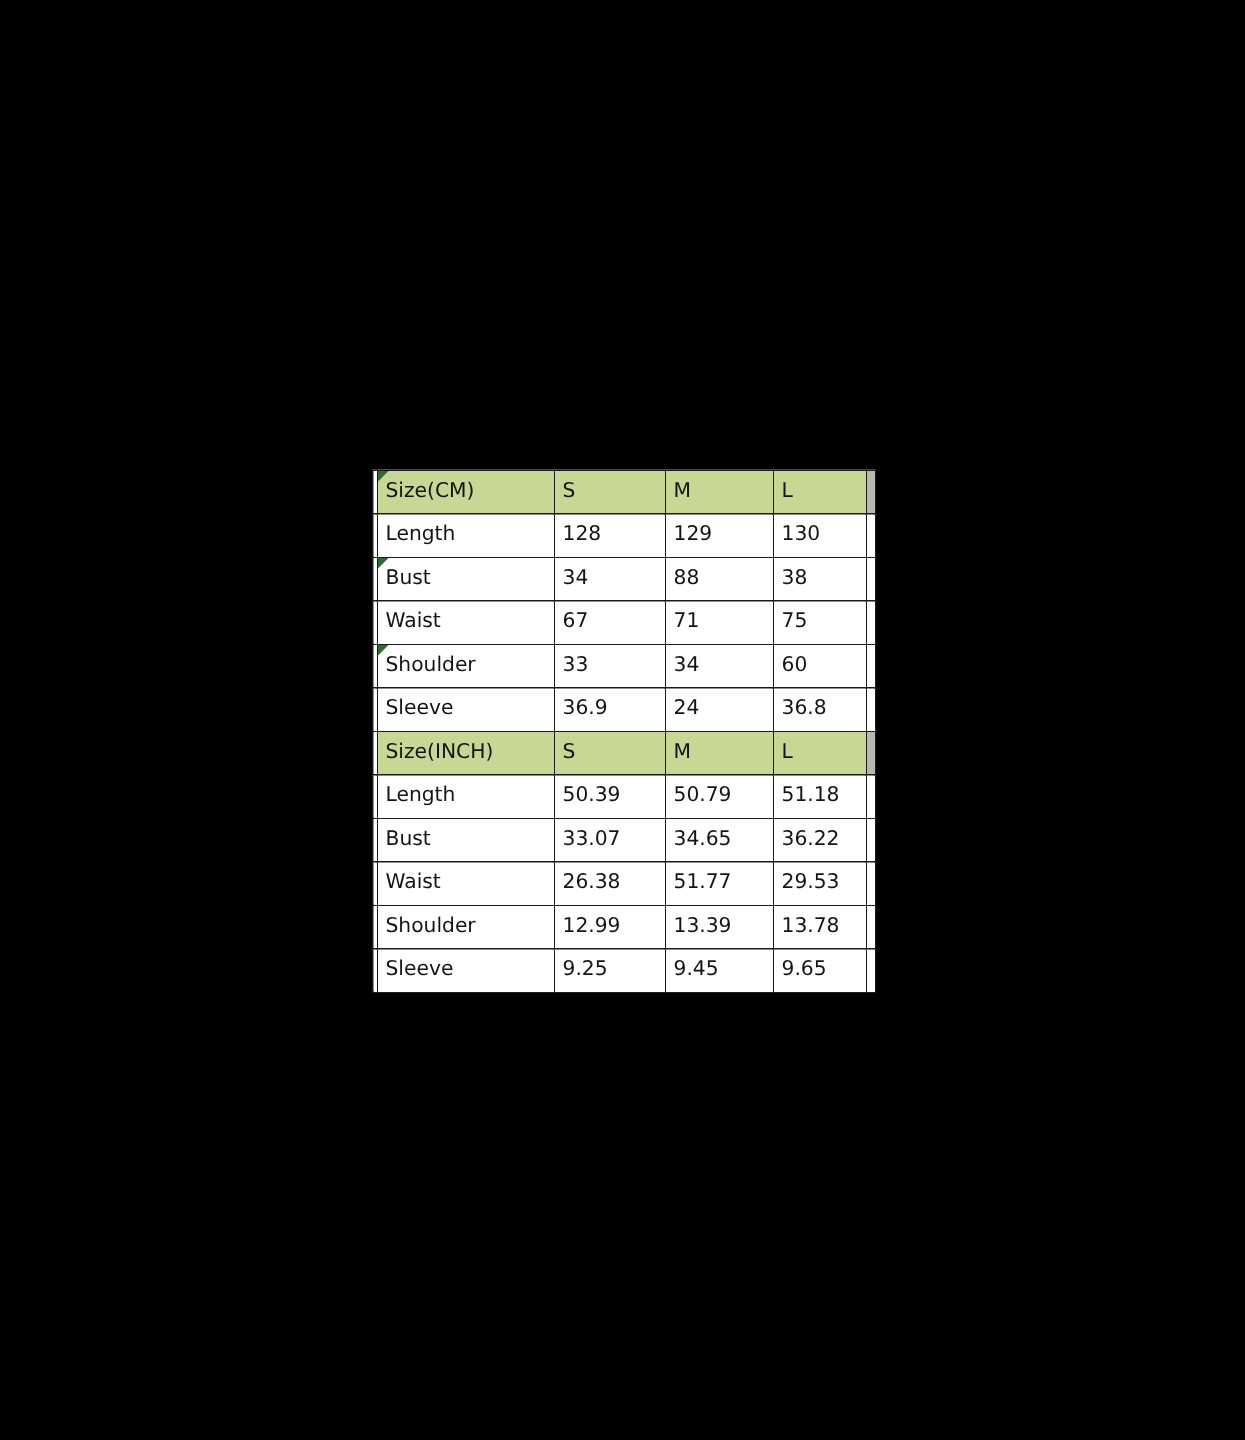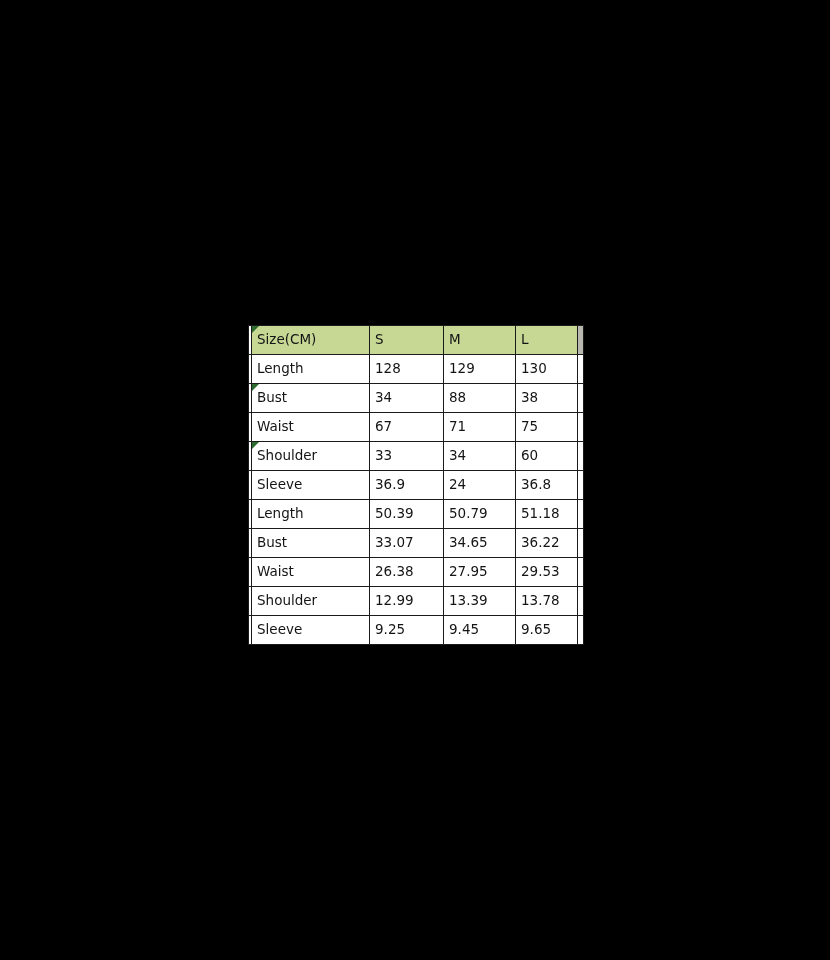--- a/index.html
+++ b/index.html
@@ -10,21 +10,21 @@
     height: 960px;
     overflow: hidden;
   }
   body {
     font-family: "DejaVu Sans", "Liberation Sans", sans-serif;
   }
 
   #size-chart-wrapper {
     position: absolute;
     left: 248px;
-    top: 325px;
+    top: 313px;
     width: 335px;
     background: #000000;
   }
 
   table.size-table {
     border-collapse: collapse;
     table-layout: fixed;
     width: 335px;
     background: #ffffff;
   }
@@ -144,41 +144,49 @@
           <td class="edge"></td>
         </tr>
         <tr>
           <td class="gutter"></td>
           <td class="label">Sleeve</td>
           <td class="val">36.9</td>
           <td class="val">24</td>
           <td class="val">36.8</td>
           <td class="edge"></td>
         </tr>
+        <tr class="header-row">
+          <td class="gutter"></td>
+          <td class="label">Size(INCH)</td>
+          <td class="val">S</td>
+          <td class="val">M</td>
+          <td class="val">L</td>
+          <td class="edge"></td>
+        </tr>
         <tr>
           <td class="gutter"></td>
           <td class="label">Length</td>
           <td class="val">50.39</td>
           <td class="val">50.79</td>
           <td class="val">51.18</td>
           <td class="edge"></td>
         </tr>
         <tr>
           <td class="gutter"></td>
           <td class="label">Bust</td>
           <td class="val">33.07</td>
           <td class="val">34.65</td>
           <td class="val">36.22</td>
           <td class="edge"></td>
         </tr>
         <tr>
           <td class="gutter"></td>
           <td class="label">Waist</td>
           <td class="val">26.38</td>
-          <td class="val">27.95</td>
+          <td class="val">51.77</td>
           <td class="val">29.53</td>
           <td class="edge"></td>
         </tr>
         <tr>
           <td class="gutter"></td>
           <td class="label">Shoulder</td>
           <td class="val">12.99</td>
           <td class="val">13.39</td>
           <td class="val">13.78</td>
           <td class="edge"></td>

